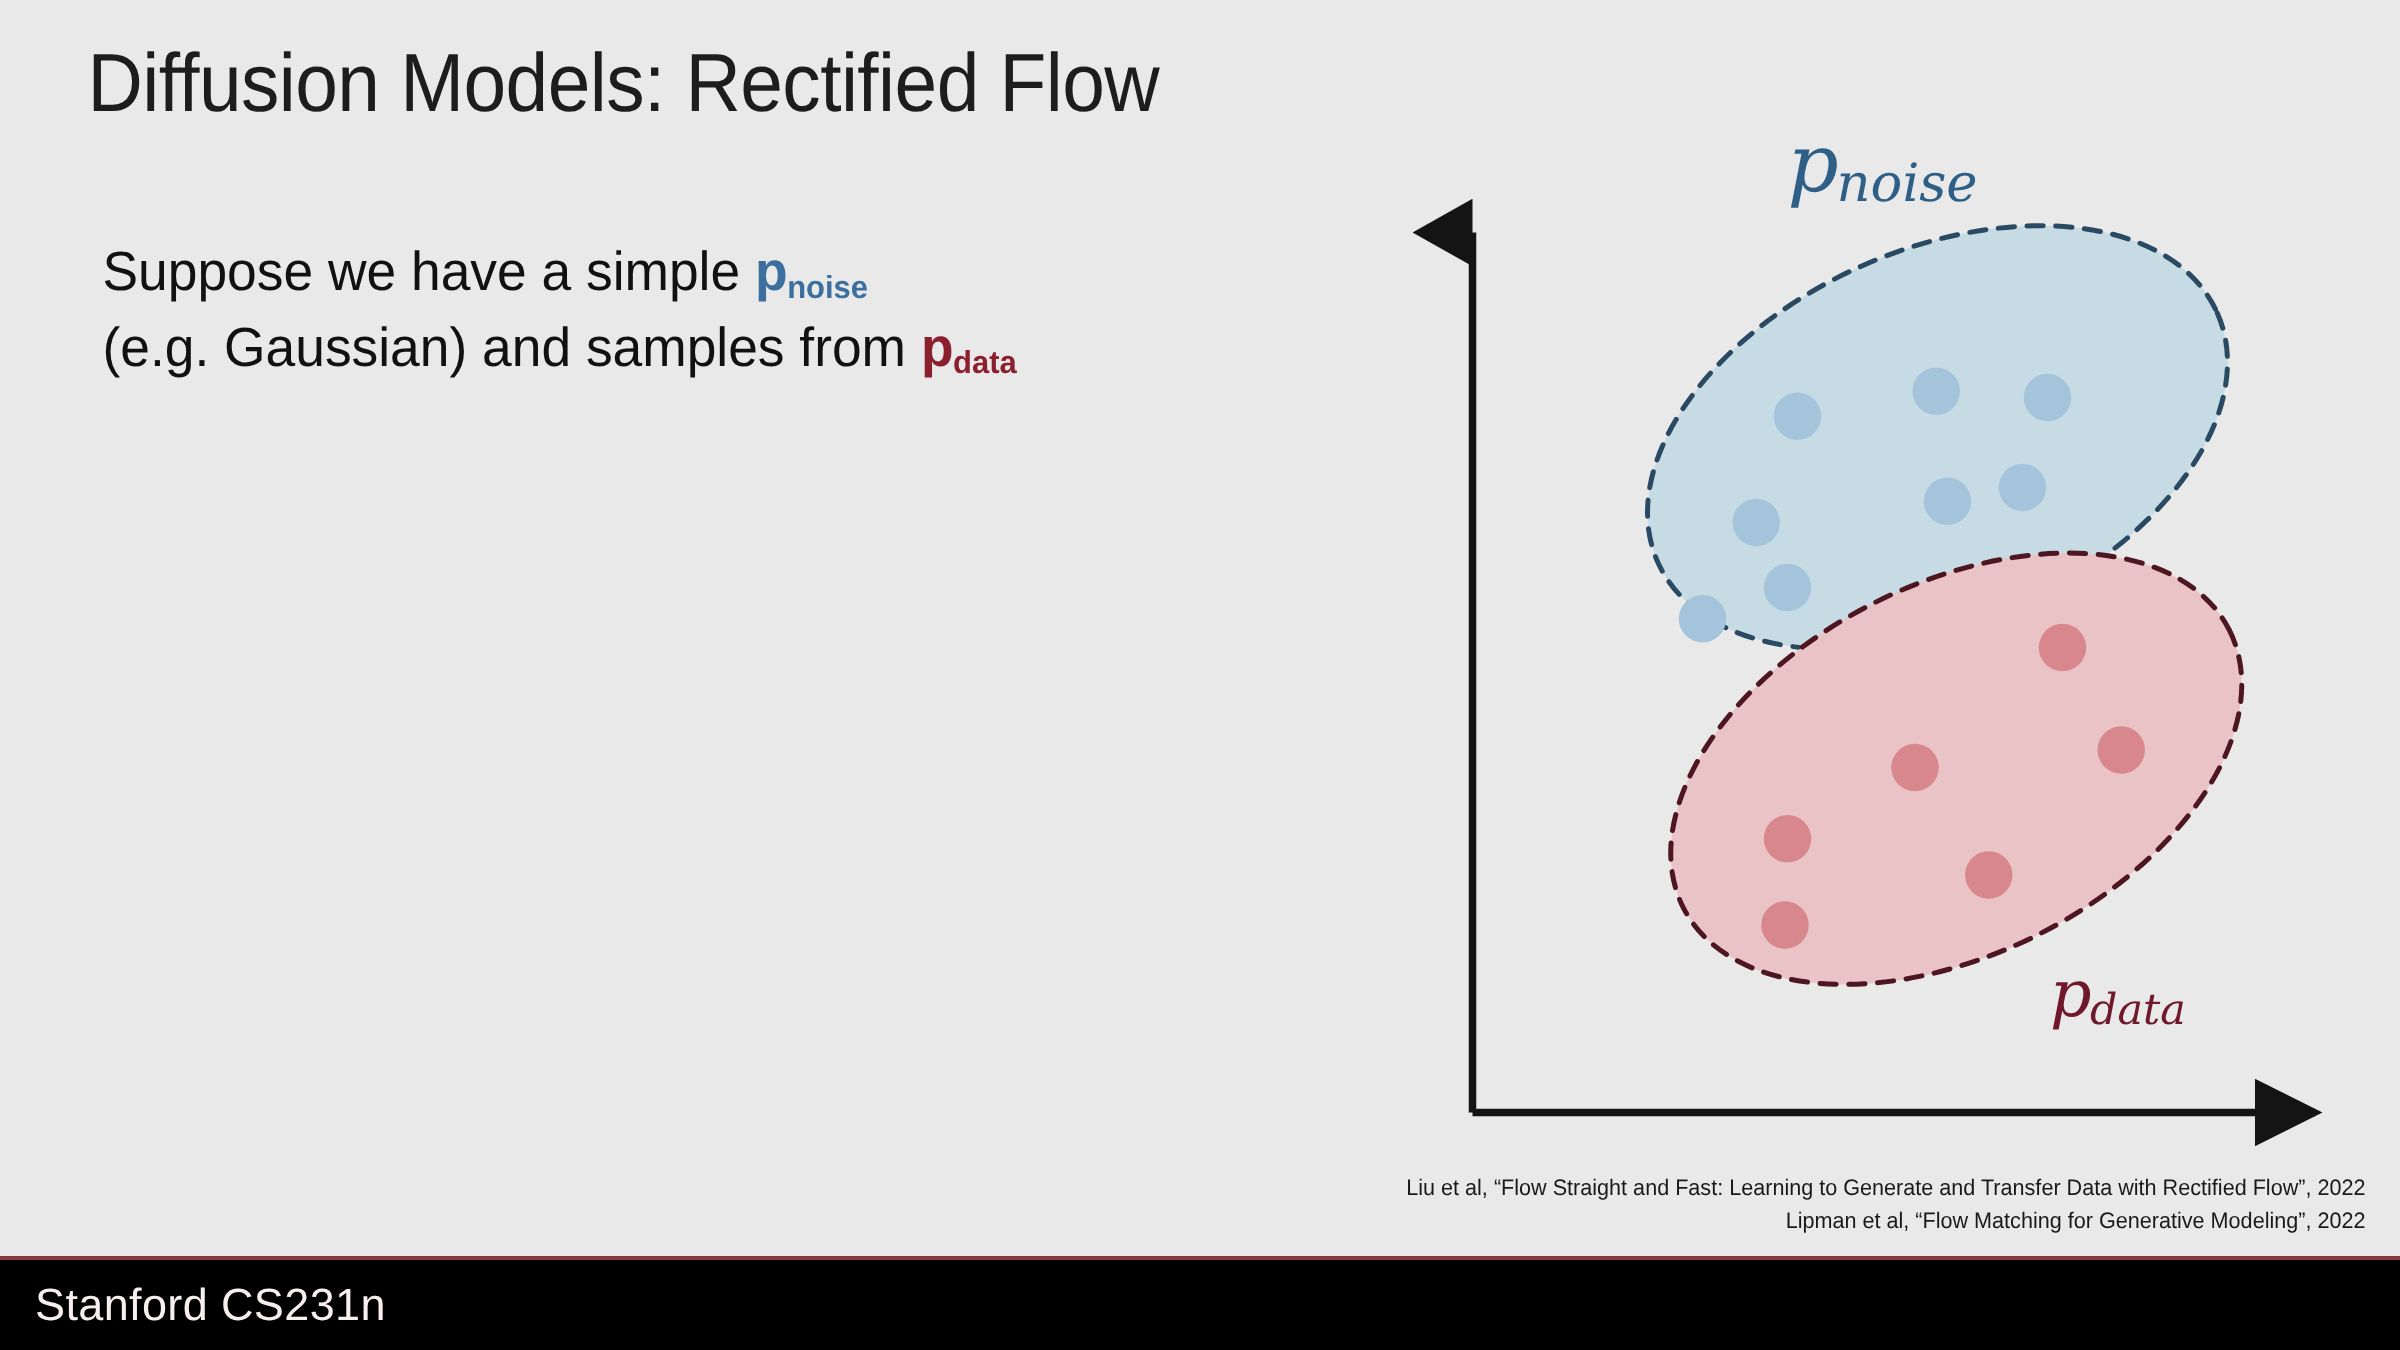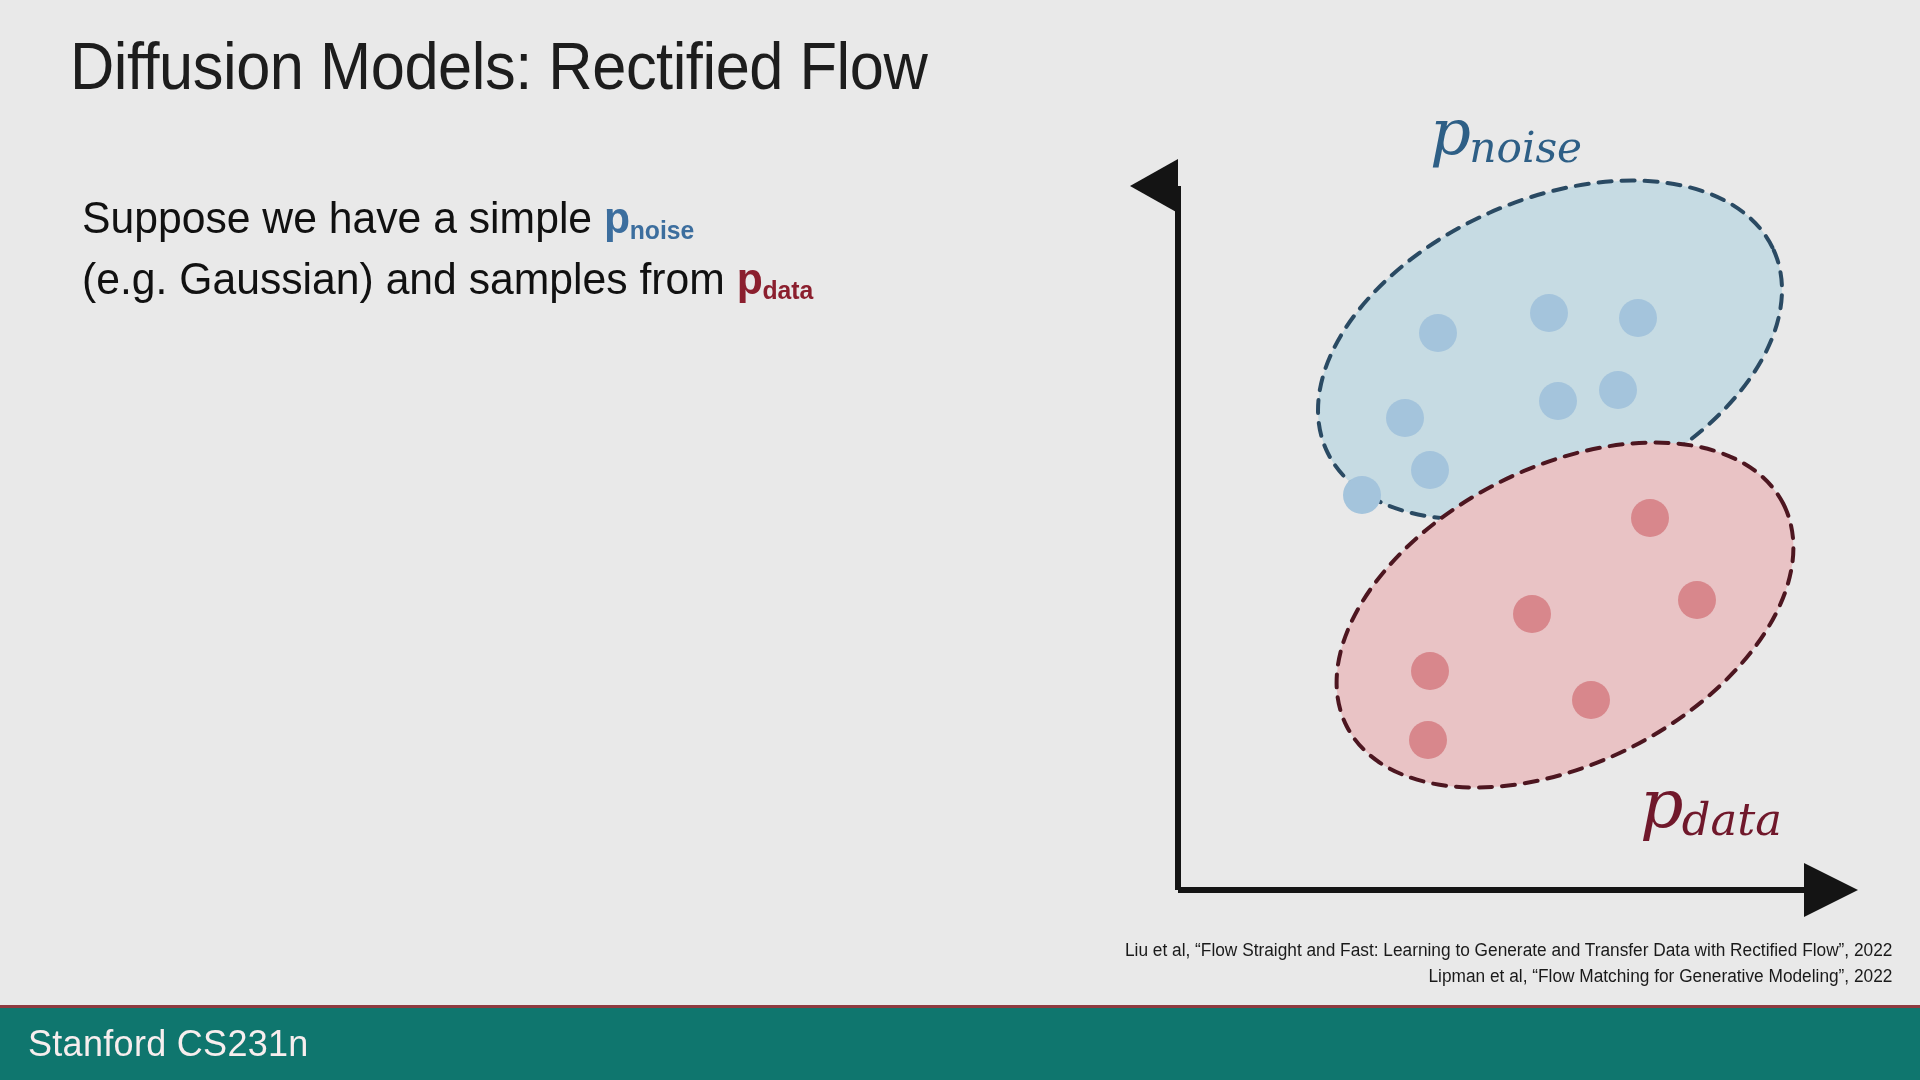--- a/index.html
+++ b/index.html
@@ -86,21 +86,21 @@
   }
   #label-pnoise {
     left: 300px;
     top: 40px;
     font-size: 64px;
     color: #2e5f86;
   }
   #label-pdata {
     left: 510px;
     top: 710px;
-    font-size: 68px;
+    font-size: 52px;
     color: #70182b;
     font-style: italic;
   }
   .diagram-label .lsub {
     font-size: 0.66em;
     position: relative;
     top: 0.18em;
     left: -0.04em;
   }
 
@@ -131,21 +131,21 @@
   }
   .citation-line { display: block; white-space: nowrap; }
 
   
   #bottom-bar {
     position: absolute;
     left: 0;
     right: 0;
     bottom: 0;
     height: 72px;
-    background: #0f766e;
+    background: #000000;
     border-top: 3px solid #8e3a40;
   }
   #bottom-bar-label {
     position: absolute;
     left: 28px;
     top: 50%;
     transform: translateY(-50%);
     font-size: 36px;
     font-weight: 400;
     color: #f7eeee;

